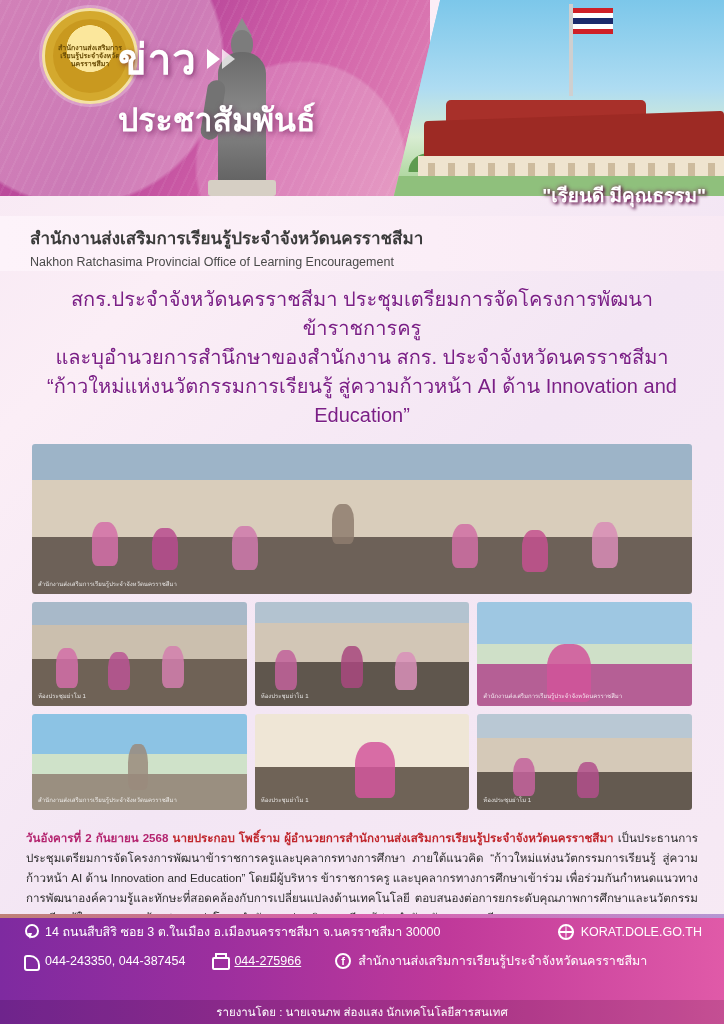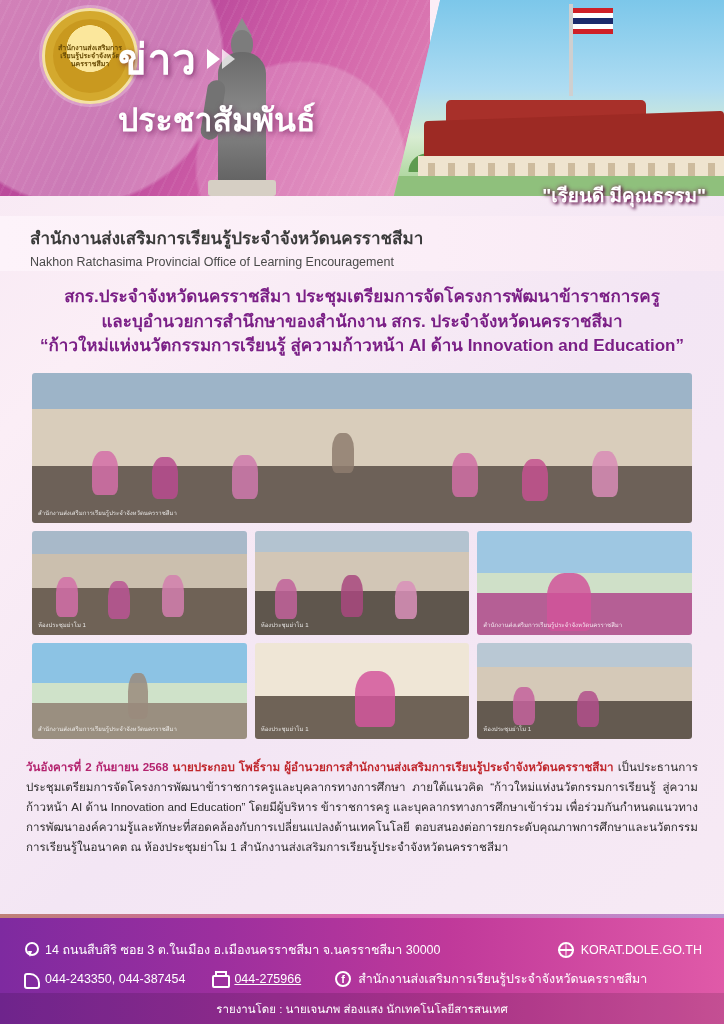--- a/index.html
+++ b/index.html
@@ -138,21 +138,21 @@
     background: linear-gradient(90deg,#fdf3fa 0%, #fbeef7 60%, #f8e9f4 100%);
   }
   .org .th { font-size:17px; color:#3b3b3b; font-weight:bold; }
   .org .en { font-size:12.5px; color:#4a4a4a; margin-top:4px; }
 
   
   .headline{
     text-align:center; padding:14px 26px 10px;
   }
   .headline div{
-    color:#7b1f86; font-weight:bold; font-size:17px; line-height:1.45;
+    color:#7b1f86; font-weight:normal; font-size:20px; line-height:1.45;
     text-shadow:0 1px 0 rgba(255,255,255,.6);
   }
 
   
   .photos{ padding:4px 32px 0; }
   .ph { position:relative; overflow:hidden; border-radius:3px; background:#ccc; }
   .ph .cap{
     position:absolute; left:6px; bottom:5px; color:#fff; font-size:6px; opacity:.85;
   }
   .hero{ height:150px; margin-bottom:8px;
@@ -188,21 +188,21 @@
     color:#fff;
   }
   .footer::before{
     content:""; position:absolute; left:0; top:0; width:100%; height:4px;
     background:linear-gradient(90deg,#ffd84d,#ff8ac0,#8ad6ff);
     opacity:.5;
   }
   .frow{
     display:flex; align-items:center; gap:8px; font-size:12.5px; padding:0 22px;
   }
-  .frow.r1{ padding-top:26px; }
+  .frow.r1{ padding-top:8px; }
   .frow.r2{ padding-top:9px; }
   .fcol{ display:flex; align-items:center; gap:7px; }
   .fcol.grow{ flex:1 1 auto; }
   .ficon{ width:16px;height:16px; display:inline-block; position:relative; flex:none; }
   .pin::before{
     content:""; position:absolute; left:3px; top:0; width:10px;height:10px;border-radius:50% 50% 50% 50%;
     border:2.4px solid #fff;
   }
   .pin::after{
     content:""; position:absolute; left:6.2px; top:9px; width:0;height:0;
@@ -217,21 +217,21 @@
     border:2.4px solid #fff; border-radius:3px 10px 3px 3px;
   }
   .fax::before{
     content:""; position:absolute; left:1px; top:4px; width:14px;height:9px;border:2px solid #fff;border-radius:2px;
   }
   .fax::after{
     content:""; position:absolute; left:4px; top:0px; width:8px;height:4px;border:2px solid #fff;border-bottom:none;
   }
   .fb{ border-radius:50%; border:2px solid #fff; font-size:11px; line-height:12px; text-align:center; font-weight:bold; color:#fff;}
   .credit{
-    position:absolute; left:0; bottom:0; width:100%; height:31px;
+    position:absolute; left:0; bottom:0; width:100%; height:24px;
     background: rgba(0,0,0,.12);
     display:flex; align-items:center; justify-content:center;
     font-size:11.5px; color:#ffffff;
   }
 </style>
 </head>
 <body>
 
 <div class="page">
 

